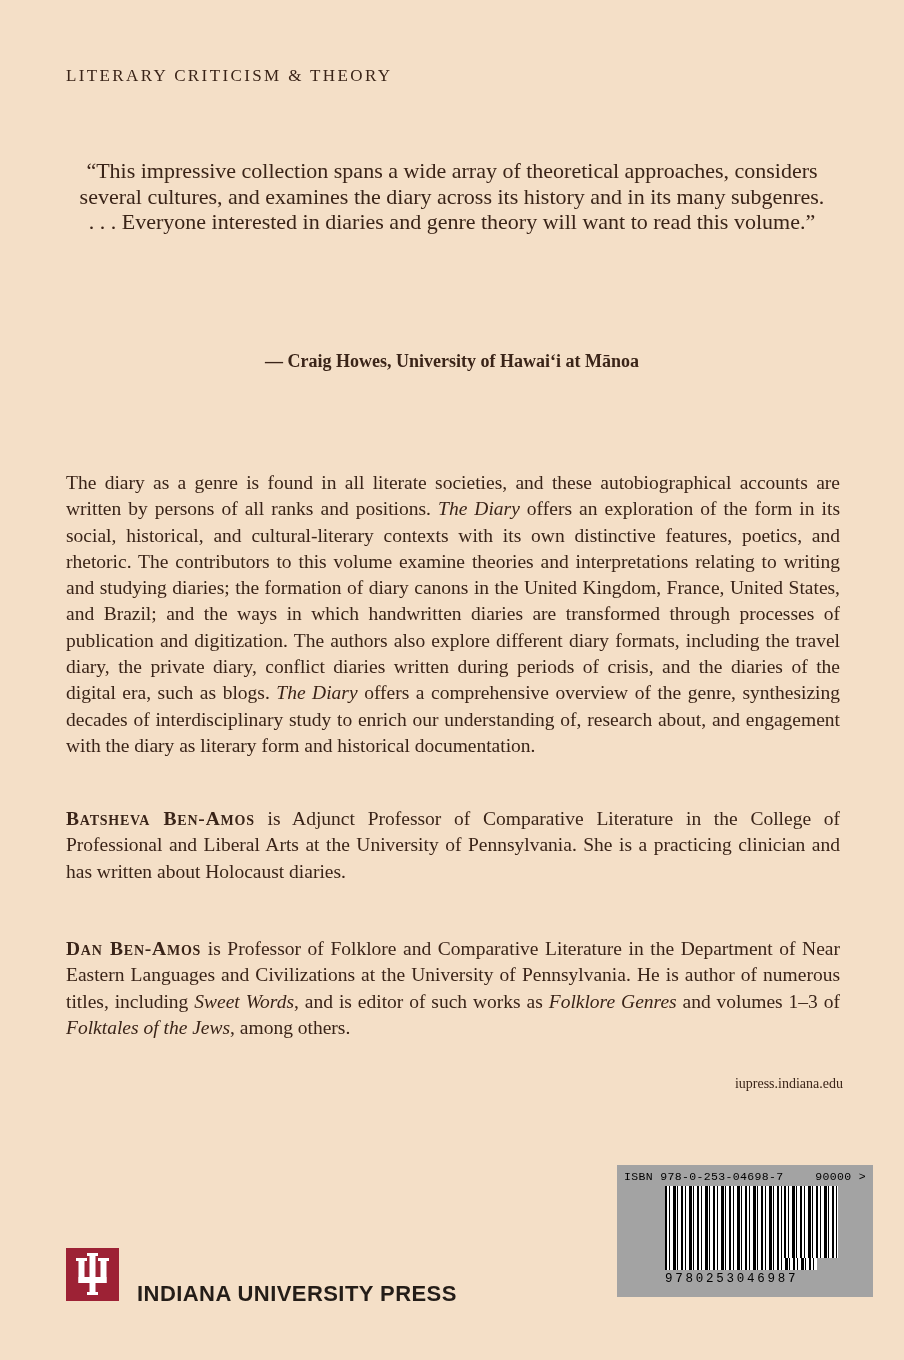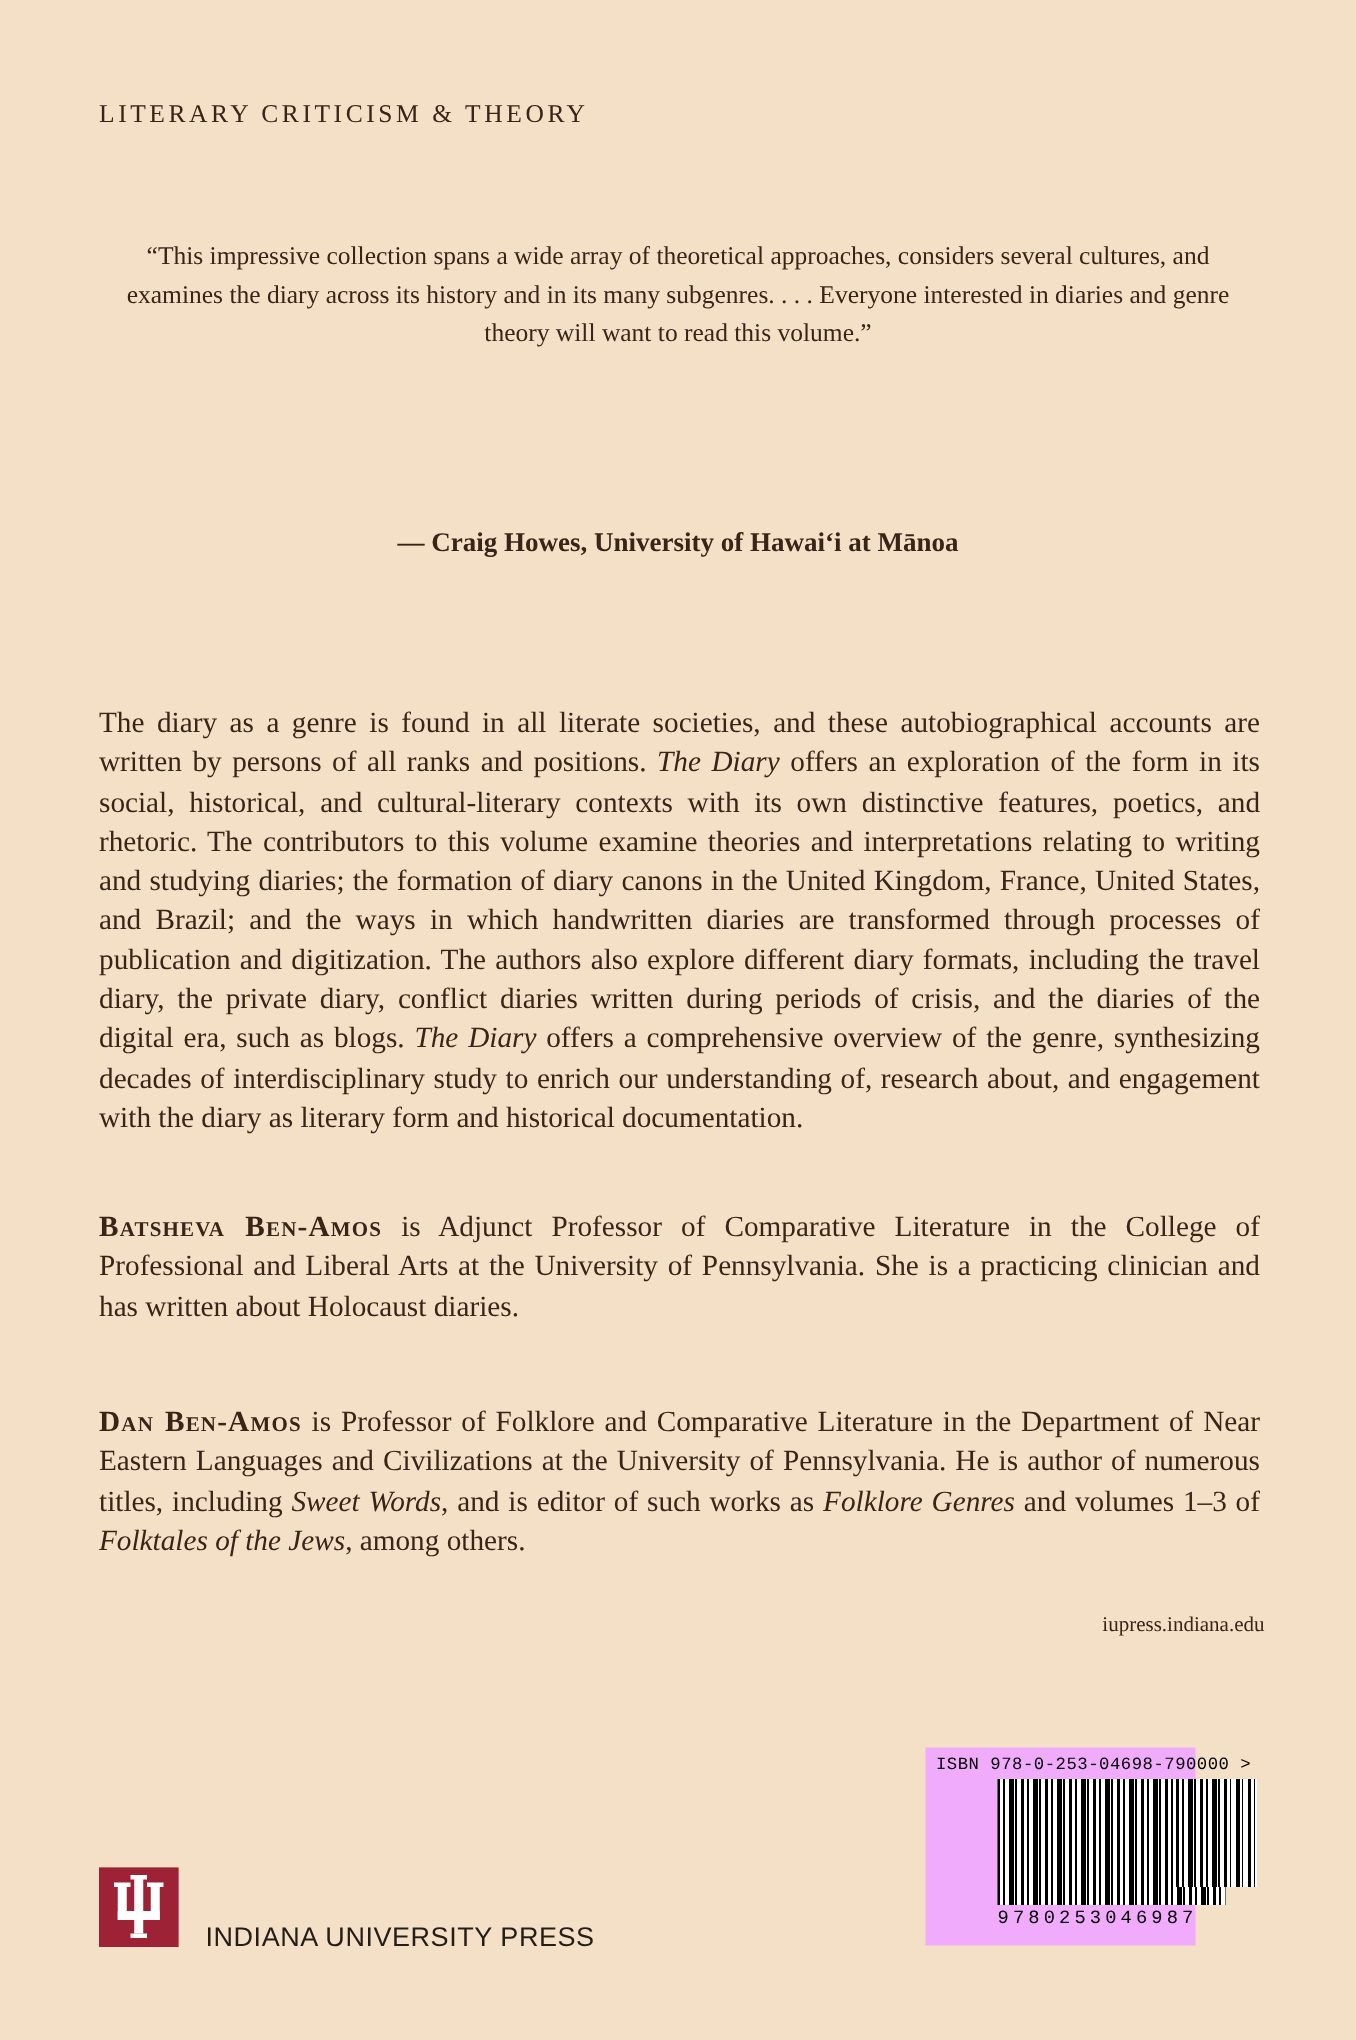--- a/index.html
+++ b/index.html
@@ -26,21 +26,21 @@
     font-size: 17px;
     letter-spacing: 0.14em;
     color: var(--ink);
   }
 
   .quote-block {
     position: absolute;
     left: 76px;
     right: 76px;
     text-align: center;
-    font-size: 17px;
+    font-size: 22px;
     line-height: 25.5px;
   }
   .quote-1 { top: 158px; }
   .quote-2 { top: 290px; }
 
   .attribution {
     position: absolute;
     left: 76px;
     right: 76px;
     text-align: center;
@@ -74,23 +74,23 @@
     right: 61px;
     top: 1076px;
     font-size: 14px;
     color: var(--ink);
   }
 
   .barcode-box {
     position: absolute;
     left: 617px;
     top: 1165px;
-    width: 180px;
+    width: 256px;
     height: 132px;
-    background: #f0abfc;
+    background: #a3a3a3;
     padding: 5px 7px 4px 7px;
     color: #000;
   }
   .bc-header {
     display: flex;
     justify-content: space-between;
     align-items: flex-start;
     font-family: "Liberation Mono", "DejaVu Sans Mono", monospace;
     font-size: 11.5px;
     letter-spacing: 0.03em;
@@ -137,22 +137,22 @@
   }
   .iu-logo {
     width: 53px;
     height: 53px;
     background: var(--crimson);
     display: block;
     flex: 0 0 auto;
   }
   .publisher-name {
     font-family: "Liberation Sans", "DejaVu Sans", sans-serif;
-    font-weight: 400;
-    font-size: 18px;
+    font-weight: 700;
+    font-size: 22px;
     letter-spacing: 0.02em;
     color: #241d18;
     white-space: nowrap;
     margin-top: 40px;
   }
 </style>
 </head>
 <body>
 
 <div class="cover">

